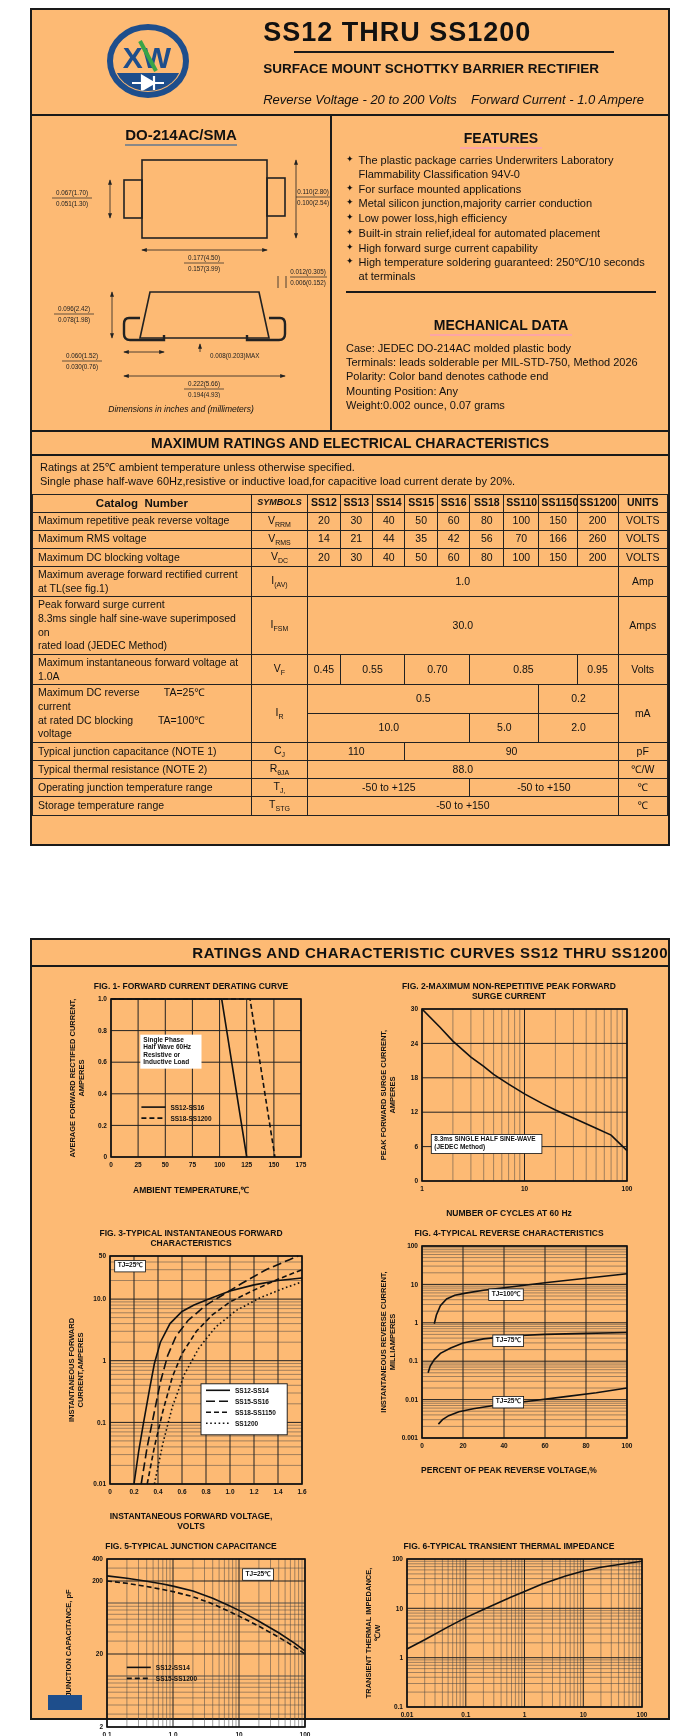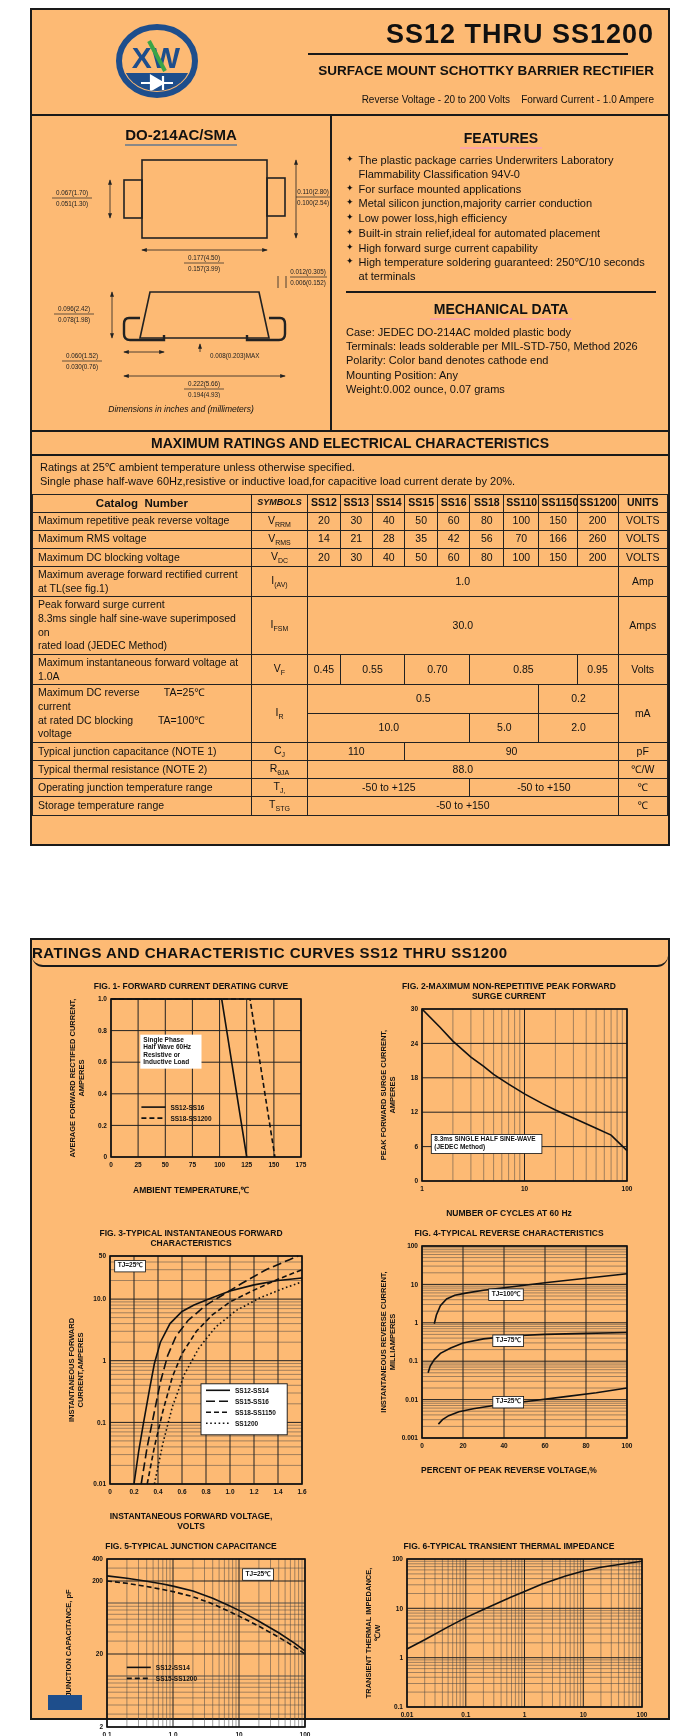--- a/index.html
+++ b/index.html
@@ -5,37 +5,37 @@
   * { margin:0; padding:0; box-sizing:border-box; }
   html,body { background:#fff; }
   body { width:694px; height:1736px; position:relative; font-family:"Liberation Sans", sans-serif; color:#111; }
   .page { position:absolute; left:30px; width:640px; border:2px solid #1a1a1a; background:#fdba74; }
   #page1 { top:8px; height:838px; }
   #page2 { top:938px; height:782px; }
 
   
   .hdr { display:flex; border-bottom:2px solid #1a1a1a; height:106px; align-items:center; }
   .logo-wrap { width:250px; display:flex; justify-content:center; }
-  .title-col { flex:1; text-align:right; padding-right:14px; }
+  .title-col { flex:1; text-align:left; padding-right:24px; }
   .doc-title { font-size:27px; font-weight:bold; letter-spacing:1px; }
   .title-rule { border-bottom:2px solid #1a1a1a; width:320px; margin:3px auto 8px auto; }
   .doc-sub { font-size:13.5px; font-weight:bold; }
-  .doc-tag { font-size:10px; margin-top:16px; white-space:pre; }
+  .doc-tag { font-size:13px; font-style:italic; margin-top:16px; white-space:pre; }
 
   
   .cols { display:flex; height:316px; border-bottom:2px solid #1a1a1a; }
   .col-left { width:300px; border-right:2px solid #1a1a1a; padding-top:10px; text-align:center; }
   .col-right { flex:1; padding:10px 12px 0 14px; }
   .pkg-title { font-size:15px; font-weight:bold; display:inline-block; border-bottom:2px solid #888; padding-bottom:1px; }
   .pkg-caption { font-size:8.5px; font-style:italic; margin-top:2px; }
   .sec-title { text-align:center; font-size:14px; font-weight:bold; display:block; margin:4px auto 8px auto; }
   .sec-title span { border-bottom:2px solid #fca5a5; padding:0 4px 1px 4px; }
   .feat { font-size:11px; display:flex; margin-bottom:1px; line-height:1.25; }
   .feat .bullet { margin-right:5px; font-size:9px; }
-  #mech-block { border-top:2px solid #1a1a1a; margin-top:7px; padding-top:4px; }
+  #mech-block { border-top:2px solid #1a1a1a; margin-top:7px; padding-top:20px; }
   .mech { font-size:11px; line-height:1.3; }
   .mech b { font-weight:normal; }
 
   
   .banner { border-bottom:2px solid #1a1a1a; text-align:center; font-size:14px; font-weight:bold; padding:3px 0; }
   .conds { font-size:11px; padding:4px 8px 5px 8px; line-height:1.3; }
 
   
   table { width:100%; border-collapse:collapse; table-layout:fixed; }
   td,th { border:1px solid #222; font-size:10.5px; padding:1px 2px; text-align:center; vertical-align:middle; line-height:1.3; }
@@ -44,21 +44,21 @@
   th.lbl { text-align:center; white-space:pre; font-size:11.5px;}
   .sym-h { font-style:italic; font-size:9px; }
   td.sym sub, .symtxt sub { font-size:7px; }
   tr, td, th { height:17px; }
   .ta-line { display:flex; }
   .ta-line .ta { margin-left:auto; margin-right:44px; }
   .note-block { font-size:11px; padding:5px 8px; line-height:1.45; }
   .note-block .n2 { padding-left:30px; }
 
   
-  .banner2 { border-bottom:2px solid #1a1a1a; text-align:left; font-size:15px; font-weight:bold; padding:4px 0; letter-spacing:0.5px;border-radius:11px; }
+  .banner2 { border-bottom:2px solid #1a1a1a; text-align:right; font-size:15px; font-weight:bold; padding:4px 0; letter-spacing:0.5px; }
   #figures { display:grid; grid-template-columns:1fr 1fr; justify-items:center; margin-top:14px; row-gap:10px; }
   .fig { display:flex; flex-direction:column; align-items:center; }
   .fig-title { font-size:8.5px; font-weight:bold; text-align:center; white-space:pre-line; margin-bottom:2px; max-width:290px; }
   .fig-xlabel { font-size:8.5px; font-weight:bold; text-align:center; white-space:pre-line; margin-top:3px; }
   svg text { font-family:"Liberation Sans", sans-serif; }
   .tick { font-size:6.5px; font-weight:bold; fill:#111; }
   .axis-label { font-size:7.5px; font-weight:bold; fill:#111; }
   .anno { font-size:6.5px; font-weight:bold; fill:#111; }
   .dim-t { font-size:6.3px; fill:#222; text-anchor:middle; }
   .ln { fill:none; stroke:#222; stroke-width:1.6; }
@@ -250,21 +250,21 @@
           <td colspan="1">200</td>
           <td rowspan="1">VOLTS</td>
         </tr>
         <tr>
           <td class="lbl" rowspan="1">
             <div>Maximum RMS voltage</div>
           </td>
           <td class="sym" rowspan="1"><span class="symtxt">V<sub>RMS</sub></span></td>
           <td colspan="1">14</td>
           <td colspan="1">21</td>
-          <td colspan="1">28</td>
+          <td colspan="1">44</td>
           <td colspan="1">35</td>
           <td colspan="1">42</td>
           <td colspan="1">56</td>
           <td colspan="1">70</td>
           <td colspan="1">166</td>
           <td colspan="1">260</td>
           <td rowspan="1">VOLTS</td>
         </tr>
         <tr>
           <td class="lbl" rowspan="1">

